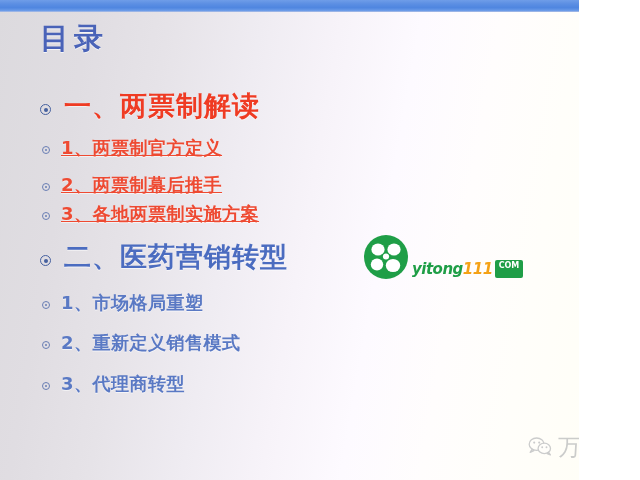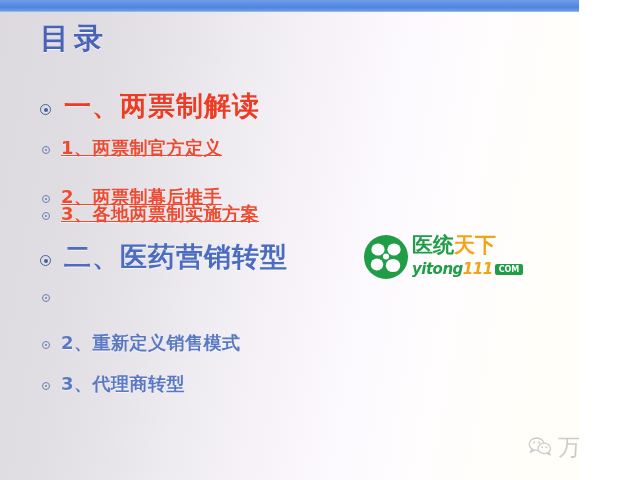--- a/index.html
+++ b/index.html
@@ -136,21 +136,21 @@
   }
 
   .c-red { color: #ef3b23; text-shadow: 0 1px 0 rgba(255,255,255,0.55); }
   .c-red-sub { color: #ee4a32; text-shadow: 0 1px 0 rgba(255,255,255,0.55); text-decoration: underline; }
   .c-blue { color: #4b6cc0; text-shadow: 0 1px 0 rgba(255,255,255,0.6); }
   .c-blue-sub { color: #5a79c4; text-shadow: 0 1px 0 rgba(255,255,255,0.6); }
 
   
   #r-s1     { left: 40px; top: 92px;  }
   #r-s1-i1  { left: 42px; top: 139px; }
-  #r-s1-i2  { left: 42px; top: 188px; }
+  #r-s1-i2  { left: 42px; top: 176px; }
   #r-s1-i3  { left: 42px; top: 205px; }
   #r-s2     { left: 40px; top: 243px; }
   #r-s2-i1  { left: 42px; top: 294px; }
   #r-s2-i2  { left: 42px; top: 334px; }
   #r-s2-i3  { left: 42px; top: 375px; }
 
   
   #logo {
     position: absolute;
     left: 363px;
@@ -180,21 +180,20 @@
     line-height: 1;
     white-space: nowrap;
   }
   .logo-cn .part-a { color: #1f9e47; }
   .logo-cn .part-b { color: #f5a216; }
   #logo-sub {
     position: absolute;
     left: 0;
     top: 25px;
     display: flex;
-    align-items: center;
     white-space: nowrap;
   }
   #logo-sub .lt-a {
     font-family: "DejaVu Sans", "Liberation Sans", sans-serif;
     font-size: 15px;
     font-weight: bold;
     font-style: italic;
     color: #1f9e47;
     letter-spacing: -0.5px;
   }
@@ -268,20 +267,21 @@
       <span class="txt-l2 c-red-sub">3、各地两票制实施方案</span>
     </div>
 
     <div class="row" id="r-s2">
       <span class="bullet lvl1"></span>
       <span class="txt-l1 c-blue">二、医药营销转型</span>
     </div>
 
     <div class="row" id="r-s2-i1">
       <span class="bullet lvl2"></span>
+      <span class="txt-l2 c-blue-sub">1、市场格局重塑</span>
     </div>
 
     <div class="row" id="r-s2-i2">
       <span class="bullet lvl2"></span>
       <span class="txt-l2 c-blue-sub">2、重新定义销售模式</span>
     </div>
 
     <div class="row" id="r-s2-i3">
       <span class="bullet lvl2"></span>
       <span class="txt-l2 c-blue-sub">3、代理商转型</span>
@@ -294,23 +294,20 @@
       <svg width="46" height="46" viewBox="0 0 46 46">
         <circle cx="23" cy="23" r="22" fill="#1f9e47"></circle>
         <ellipse cx="15" cy="15.5" rx="6.6" ry="6.1" fill="#ffffff"></ellipse>
         <ellipse cx="31" cy="15.5" rx="6.6" ry="6.1" fill="#ffffff"></ellipse>
         <ellipse cx="14" cy="30.5" rx="6.2" ry="6.0" fill="#ffffff"></ellipse>
         <ellipse cx="30" cy="31.5" rx="7.2" ry="6.6" fill="#ffffff"></ellipse>
         <ellipse cx="23" cy="22.5" rx="3.1" ry="3.0" fill="#ffffff"></ellipse>
       </svg>
     </div>
     <div id="logo-text">
-      <div class="logo-cn">
-        <span class="part-a">医统</span><span class="part-b">天下</span>
-      </div>
       <div id="logo-sub">
         <span class="lt-a">yitong</span>
           <span class="lt-b">111</span>
           <span class="lt-c">COM</span>
       </div>
     </div>
   </div>
 
   <div id="watermark">
     <span id="wechat-icon">

